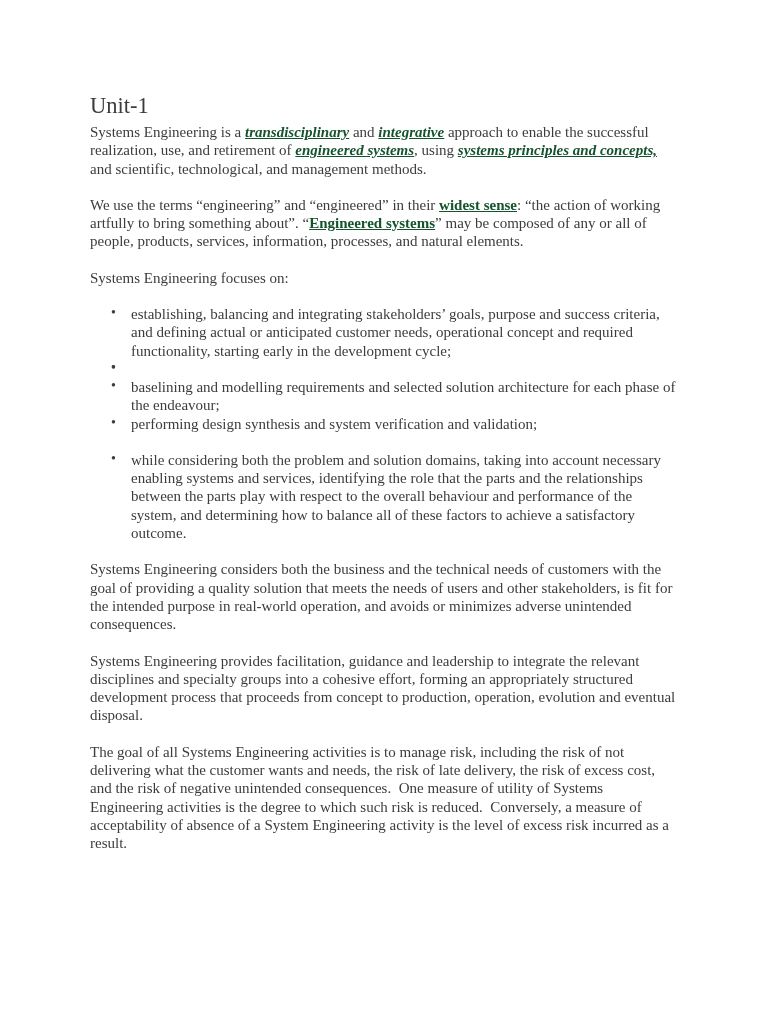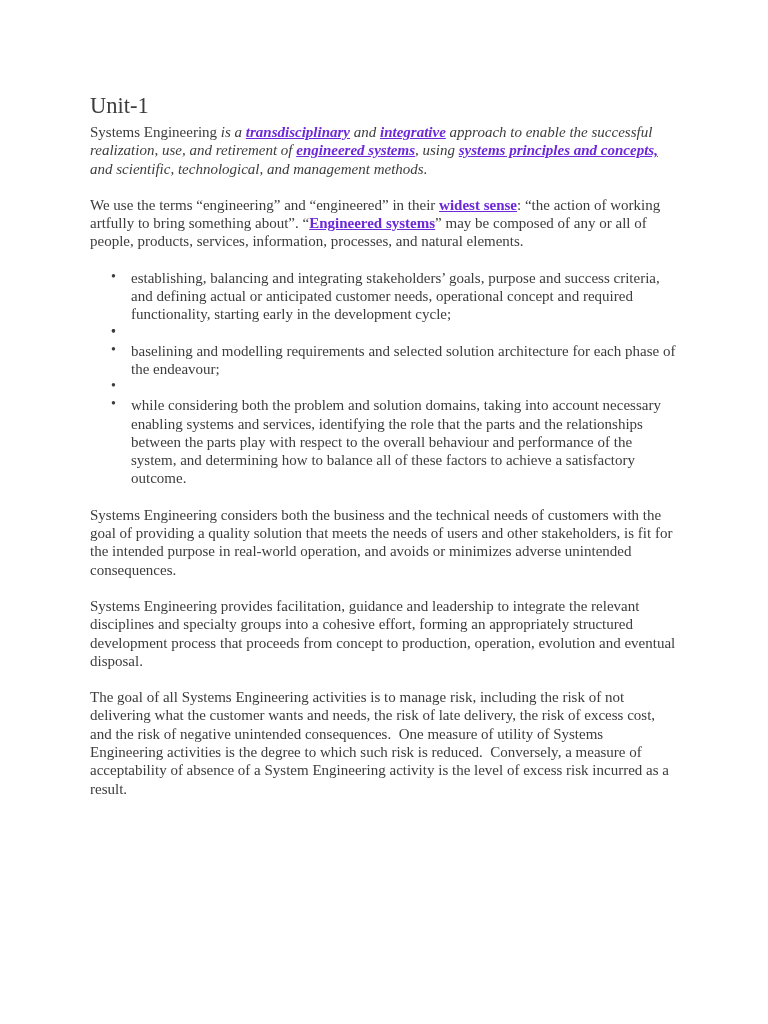--- a/index.html
+++ b/index.html
@@ -38,45 +38,46 @@
     padding-left: 41px;
     white-space: pre-wrap;
   }
   .bullet-marker {
     position: absolute;
     left: 21px;
     top: -1px;
     font-size: 14px;
   }
   .plain { font-style: normal; margin-top: 28px; }
-  .italic { font-style: italic; }
+  .italic { }
   a.link, a.link-italic {
-    color: #6d28d9;
+    color: #14532d;
     font-weight: bold;
     text-decoration: underline;
     cursor: pointer;
   }
   a.link-italic { font-style: italic; }
 </style>
 </head>
 <body>
 
 <div class="page">
   <h1 class="doc-heading">Unit-1</h1>
   <div id="content">
       <p class="doc-paragraph"><span class="plain">Systems Engineering </span><span class="italic">is a </span><a class="link-italic">transdisciplinary</a><span class="italic"> and </span><a class="link-italic">integrative</a><span class="italic"> approach to enable the successful realization, use, and retirement of </span><a class="link-italic">engineered systems</a><span class="italic">, using </span><a class="link-italic">systems principles and concepts,</a><span class="italic"> and scientific, technological, and management methods.</span></p>
       <p class="doc-paragraph"><span class="plain">We use the terms “engineering” and “engineered” in their </span><a class="link">widest sense</a><span class="plain">: “the action of working artfully to bring something about”. “</span><a class="link">Engineered systems</a><span class="plain">” may be composed of any or all of people, products, services, information, processes, and natural elements.</span></p>
+      <p class="doc-paragraph"><span class="plain">Systems Engineering focuses on:</span></p>
       <div class="bullet-list">
         <div class="bullet-item"><span class="bullet-marker">•</span><span class="plain">establishing, balancing and integrating stakeholders’ goals, purpose and success criteria, and defining actual or anticipated customer needs, operational concept and required functionality, starting early in the development cycle;</span></div>
         <div class="bullet-item"><span class="bullet-marker">•</span></div>
         <div class="bullet-item"><span class="bullet-marker">•</span></div>
       </div>
       <div class="bullet-list">
         <div class="bullet-item"><span class="bullet-marker">•</span><span class="plain">baselining and modelling requirements and selected solution architecture for each phase of the endeavour;</span></div>
-        <div class="bullet-item"><span class="bullet-marker">•</span></div>
+        <div class="bullet-item"><span class="bullet-marker">•</span><span class="plain">performing design synthesis and system verification and validation;</span></div>
       </div>
       <div class="bullet-list">
         <div class="bullet-item"><span class="bullet-marker">•</span><span class="plain">while considering both the problem and solution domains, taking into account necessary enabling systems and services, identifying the role that the parts and the relationships between the parts play with respect to the overall behaviour and performance of the system, and determining how to balance all of these factors to achieve a satisfactory outcome.</span></div>
       </div>
       <p class="doc-paragraph"><span class="plain">Systems Engineering considers both the business and the technical needs of customers with the goal of providing a quality solution that meets the needs of users and other stakeholders, is fit for the intended purpose in real-world operation, and avoids or minimizes adverse unintended consequences.</span></p>
       <p class="doc-paragraph"><span class="plain">Systems Engineering provides facilitation, guidance and leadership to integrate the relevant disciplines and specialty groups into a cohesive effort, forming an appropriately structured development process that proceeds from concept to production, operation, evolution and eventual disposal.</span></p>
       <p class="doc-paragraph"><span class="plain">The goal of all Systems Engineering activities is to manage risk, including the risk of not delivering what the customer wants and needs, the risk of late delivery, the risk of excess cost, and the risk of negative unintended consequences.  One measure of utility of Systems Engineering activities is the degree to which such risk is reduced.  Conversely, a measure of acceptability of absence of a System Engineering activity is the level of excess risk incurred as a result.</span></p>
     </div>
 </div>
 

